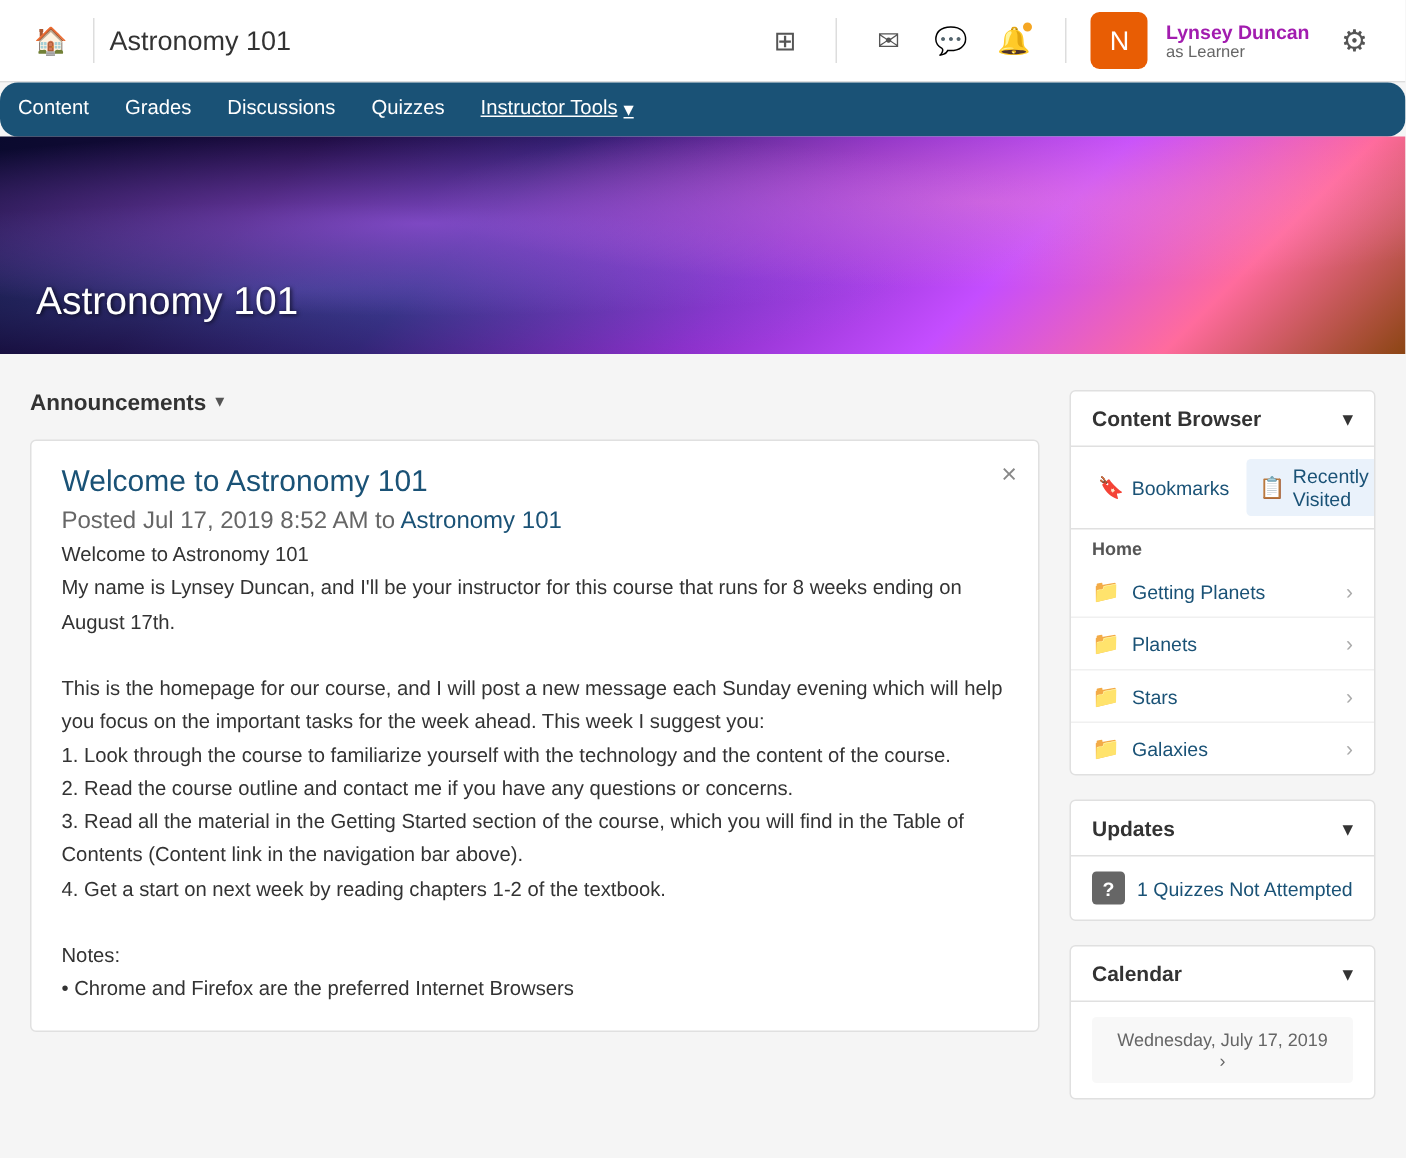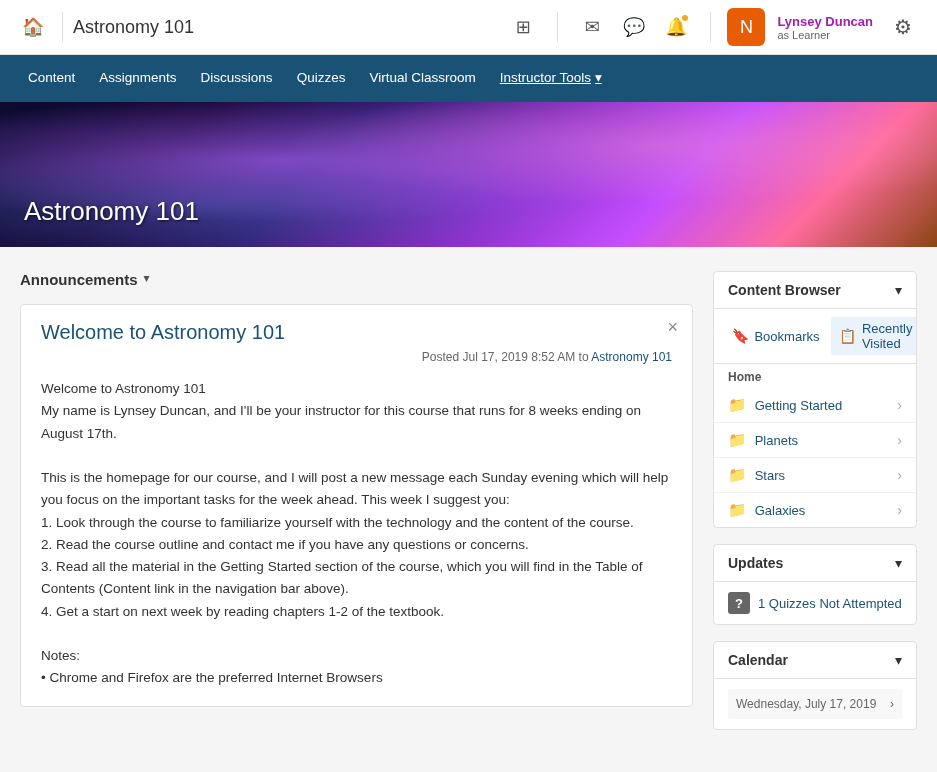--- a/index.html
+++ b/index.html
@@ -27,21 +27,21 @@
       display: flex; align-items: center; justify-content: center; color: #fff; font-size: 18px;
     }
     .user-info { display: flex; flex-direction: column; margin: 0 6px; }
     .user-name { font-size: 13px; font-weight: 600; color: #a21caf; }
     .user-role { font-size: 11px; color: #666; }
     .gear-btn { color: #555; font-size: 20px; cursor: pointer; }
 
     
     .nav-bar {
       background: #1a5276; display: flex; align-items: center;
-      padding: 0 16px; height: 47px;
+      padding: 0 0; height: 36px; border-radius: 12px;
     }
     .nav-item {
       color: #fff; font-size: 13.5px; padding: 0 12px; height: 44px;
       display: flex; align-items: center; cursor: pointer; white-space: nowrap;
       border-bottom: 3px solid transparent;
     }
     .nav-item.dropdown { display: flex; align-items: center; gap: 4px; text-decoration: underline; }
 
     
     .hero-banner {
@@ -76,21 +76,21 @@
 
     .announcement-card {
       background: #fff; border: 1px solid #e0e0e0; border-radius: 4px; padding: 16px 20px;
       position: relative;
     }
     .announcement-close {
       position: absolute; top: 12px; right: 14px;
       background: none; border: none; font-size: 18px; color: #888; cursor: pointer;
     }
     .announcement-title { font-size: 20px; color: #1a5276; font-weight: 400; margin-bottom: 6px; }
-    .announcement-meta { font-size: 12px; color: #666; margin-bottom: 14px; text-align: right; }
+    .announcement-meta { font-size: 16px; color: #666; margin-bottom: 2px; }
     .announcement-meta a { color: #1a5276; text-decoration: none; }
     .announcement-body { font-size: 13.5px; line-height: 1.65; color: #333; white-space: pre-line; }
 
     
     .right-col { width: 204px; flex-shrink: 0; display: flex; flex-direction: column; gap: 16px; }
 
     .sidebar-card {
       background: #fff; border: 1px solid #e0e0e0; border-radius: 4px; overflow: hidden;
     }
     .sidebar-card-header {
@@ -127,21 +127,21 @@
     .updates-body { padding: 10px 14px; }
     .update-item { display: flex; align-items: center; gap: 8px; }
     .quiz-icon {
       width: 22px; height: 22px; background: #666; border-radius: 3px;
       display: flex; align-items: center; justify-content: center; color: #fff; font-size: 13px; font-weight: bold;
     }
     .update-link { color: #1a5276; font-size: 13px; cursor: pointer; }
 
     
     .calendar-body { padding: 10px 14px; font-size: 13px; color: #555; }
-    .calendar-preview { background: #f8f8f8; border-radius: 3px; padding: 8px; color: #666; font-size: 12px; display: flex; align-items: center; justify-content: space-between; }
+    .calendar-preview { background: #f8f8f8; border-radius: 3px; padding: 8px; color: #666; font-size: 12px; display: flex; align-items: center; justify-content: space-between; flex-direction: column; }
   </style>
 </head>
 <body>
 
 <header class="top-header">
   <button class="header-icon-btn">
     <span>🏠</span>
   </button>
   <div class="divider-v"></div>
   <span class="course-title-header">Astronomy 101</span>
@@ -175,30 +175,27 @@
       <span>⚙</span>
     </button>
   </div>
 </header>
 
 <nav class="nav-bar">
   <div class="nav-item">
     <span>Content</span>
   </div>
   <div class="nav-item">
-    <span>Assignments</span>
+    <span>Grades</span>
   </div>
   <div class="nav-item">
     <span>Discussions</span>
   </div>
   <div class="nav-item">
     <span>Quizzes</span>
-  </div>
-  <div class="nav-item">
-    <span>Virtual Classroom</span>
   </div>
   <div class="nav-item dropdown">
     <span>Instructor Tools</span>
     <span>▾</span>
   </div>
 </nav>
 
 <div class="hero-banner">
   <div class="hero-stars"></div>
   <div class="hero-title">Astronomy 101</div>
@@ -247,21 +244,21 @@
         </div>
         <div class="cb-tab active">
           <span class="cb-tab-icon">📋</span>
           <span>Recently Visited</span>
         </div>
       </div>
       <div class="content-home-label">Home</div>
       <div class="content-item">
         <div class="content-item-left">
           <span class="folder-icon">📁</span>
-          <span class="content-item-name">Getting Started</span>
+          <span class="content-item-name">Getting Planets</span>
         </div>
         <span class="content-item-arrow">›</span>
       </div>
       <div class="content-item">
         <div class="content-item-left">
           <span class="folder-icon">📁</span>
           <span class="content-item-name">Planets</span>
         </div>
         <span class="content-item-arrow">›</span>
       </div>

